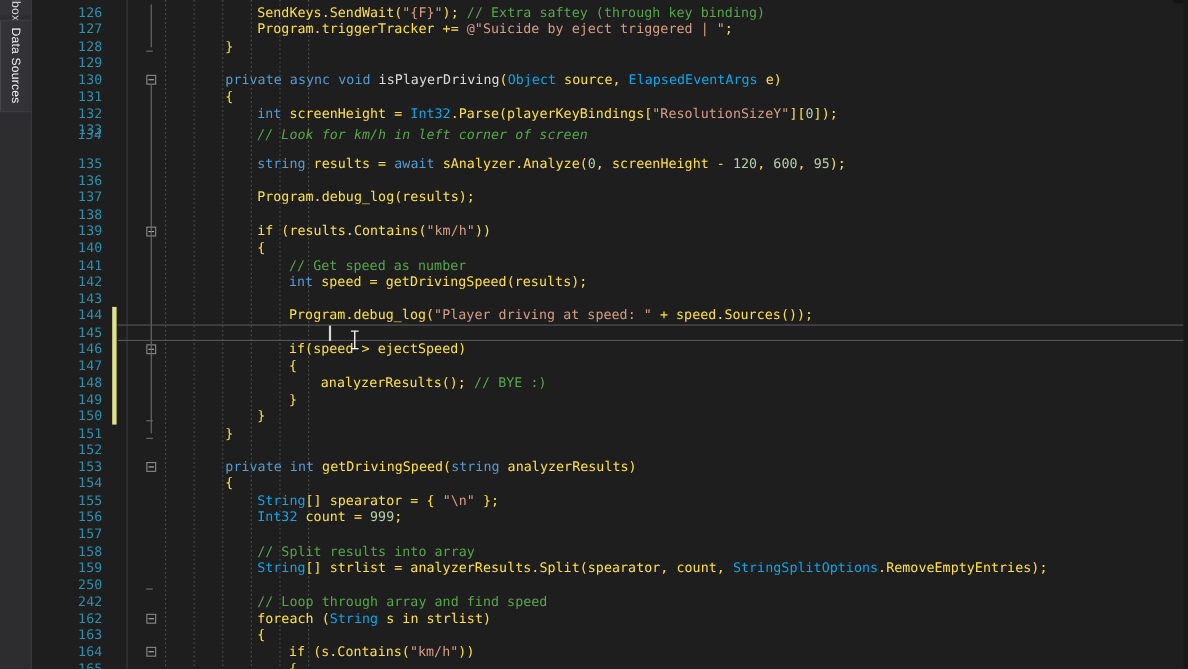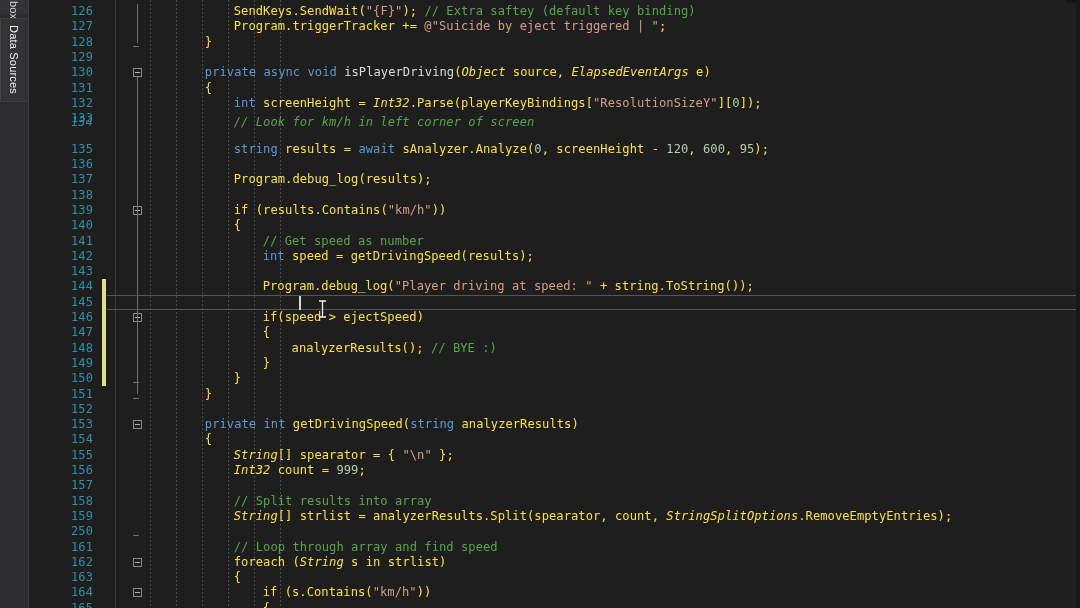--- a/index.html
+++ b/index.html
@@ -103,21 +103,21 @@
   
   #right-strip{
     position:absolute;right:0;top:0;width:4px;height:608px;background:#181818;
   }
   
   #tr-corner{position:absolute;right:4px;top:0;width:10px;height:3px;background:#141414;border-bottom-left-radius:4px;}
 
   
   .kw{color:#569cd6;}
   .kwctl{color:#fde047;}
-  .type{color:#fde047;font-style:italic;}
+  .type{color:#0ea5e9;}
   .str{color:#d69d85;}
   .cmt{color:#57a64a;}
   .num{color:#b5cea8;}
   .mth{color:#dcdcdc;}
   .pun{color:#fde047;}
 </style>
 </head>
 <body>
 
 <div id="app">
@@ -136,21 +136,21 @@
     <div class="indent-guide" style="left:225px"></div>
     <div class="indent-guide" style="left:251px"></div>
 
     <div id="track-margin"></div>
     <div id="change-bar" style="top: 279.4px; height: 107.1px; background: rgb(227, 224, 138);"></div>
     <div id="glyph-sep"></div>
 
     <div id="code-surface">
         <div class="ln-row" style="top: 4px;">
           <div class="ln-num">126</div>
-          <div class="code-text" style="left: 204.76px;"><span class="pun">SendKeys.SendWait(</span><span class="str">"{F}"</span><span class="pun">); </span><span class="cmt">// Extra saftey (default key binding)</span></div>
+          <div class="code-text" style="left: 204.76px;"><span class="pun">SendKeys.SendWait(</span><span class="str">"{F}"</span><span class="pun">); </span><span class="cmt">// Extra saftey (through key binding)</span></div>
         </div>
         <div class="ln-row" style="top: 19.3px;">
           <div class="ln-num">127</div>
           <div class="code-text" style="left: 204.76px;"><span class="pun">Program.triggerTracker += </span><span class="str">@"Suicide by eject triggered | "</span><span class="pun">;</span></div>
         </div>
         <div class="ln-row" style="top: 34.6px;">
           <div class="ln-num">128</div>
           <div class="code-text" style="left: 175.84px;"><span class="pun">}</span></div>
         </div>
         <div class="ln-row" style="top: 49.9px;">
@@ -208,21 +208,21 @@
         <div class="ln-row" style="top: 248.8px;">
           <div class="ln-num">142</div>
           <div class="code-text" style="left: 233.68px;"><span class="kw">int</span><span class="pun"> speed = getDrivingSpeed(results);</span></div>
         </div>
         <div class="ln-row" style="top: 264.1px;">
           <div class="ln-num">143</div>
           <div class="code-text" style="left: 118px;"></div>
         </div>
         <div class="ln-row" style="top: 279.4px;">
           <div class="ln-num">144</div>
-          <div class="code-text" style="left: 233.68px;"><span class="pun">Program.debug_log(</span><span class="str">"Player driving at speed: "</span><span class="pun"> + string.ToString());</span></div>
+          <div class="code-text" style="left: 233.68px;"><span class="pun">Program.debug_log(</span><span class="str">"Player driving at speed: "</span><span class="pun"> + speed.Sources());</span></div>
         </div>
         <div class="ln-row" style="top: 294.7px;">
           <div class="ln-num">145</div>
           <div class="code-text" style="left: 118px;"></div>
         </div>
         <div class="ln-row" style="top: 310px;">
           <div class="ln-num">146</div>
           <div class="code-text" style="left: 233.68px;"><span class="kwctl">if</span><span class="pun">(speed &gt; ejectSpeed)</span></div>
         </div>
         <div class="ln-row" style="top: 325.3px;">
@@ -275,21 +275,21 @@
         </div>
         <div class="ln-row" style="top: 508.9px;">
           <div class="ln-num">159</div>
           <div class="code-text" style="left: 204.76px;"><span class="type">String</span><span class="pun">[] strlist = analyzerResults.Split(spearator, count, </span><span class="type">StringSplitOptions</span><span class="pun">.RemoveEmptyEntries);</span></div>
         </div>
         <div class="ln-row" style="top: 524.2px;">
           <div class="ln-num">250</div>
           <div class="code-text" style="left: 118px;"></div>
         </div>
         <div class="ln-row" style="top: 539.5px;">
-          <div class="ln-num">161</div>
+          <div class="ln-num">242</div>
           <div class="code-text" style="left: 204.76px;"><span class="cmt">// Loop through array and find speed</span></div>
         </div>
         <div class="ln-row" style="top: 554.8px;">
           <div class="ln-num">162</div>
           <div class="code-text" style="left: 204.76px;"><span class="kwctl">foreach</span><span class="pun"> (</span><span class="type">String</span><span class="pun"> s </span><span class="kwctl">in</span><span class="pun"> strlist)</span></div>
         </div>
         <div class="ln-row" style="top: 570.1px;">
           <div class="ln-num">163</div>
           <div class="code-text" style="left: 204.76px;"><span class="pun">{</span></div>
         </div>

